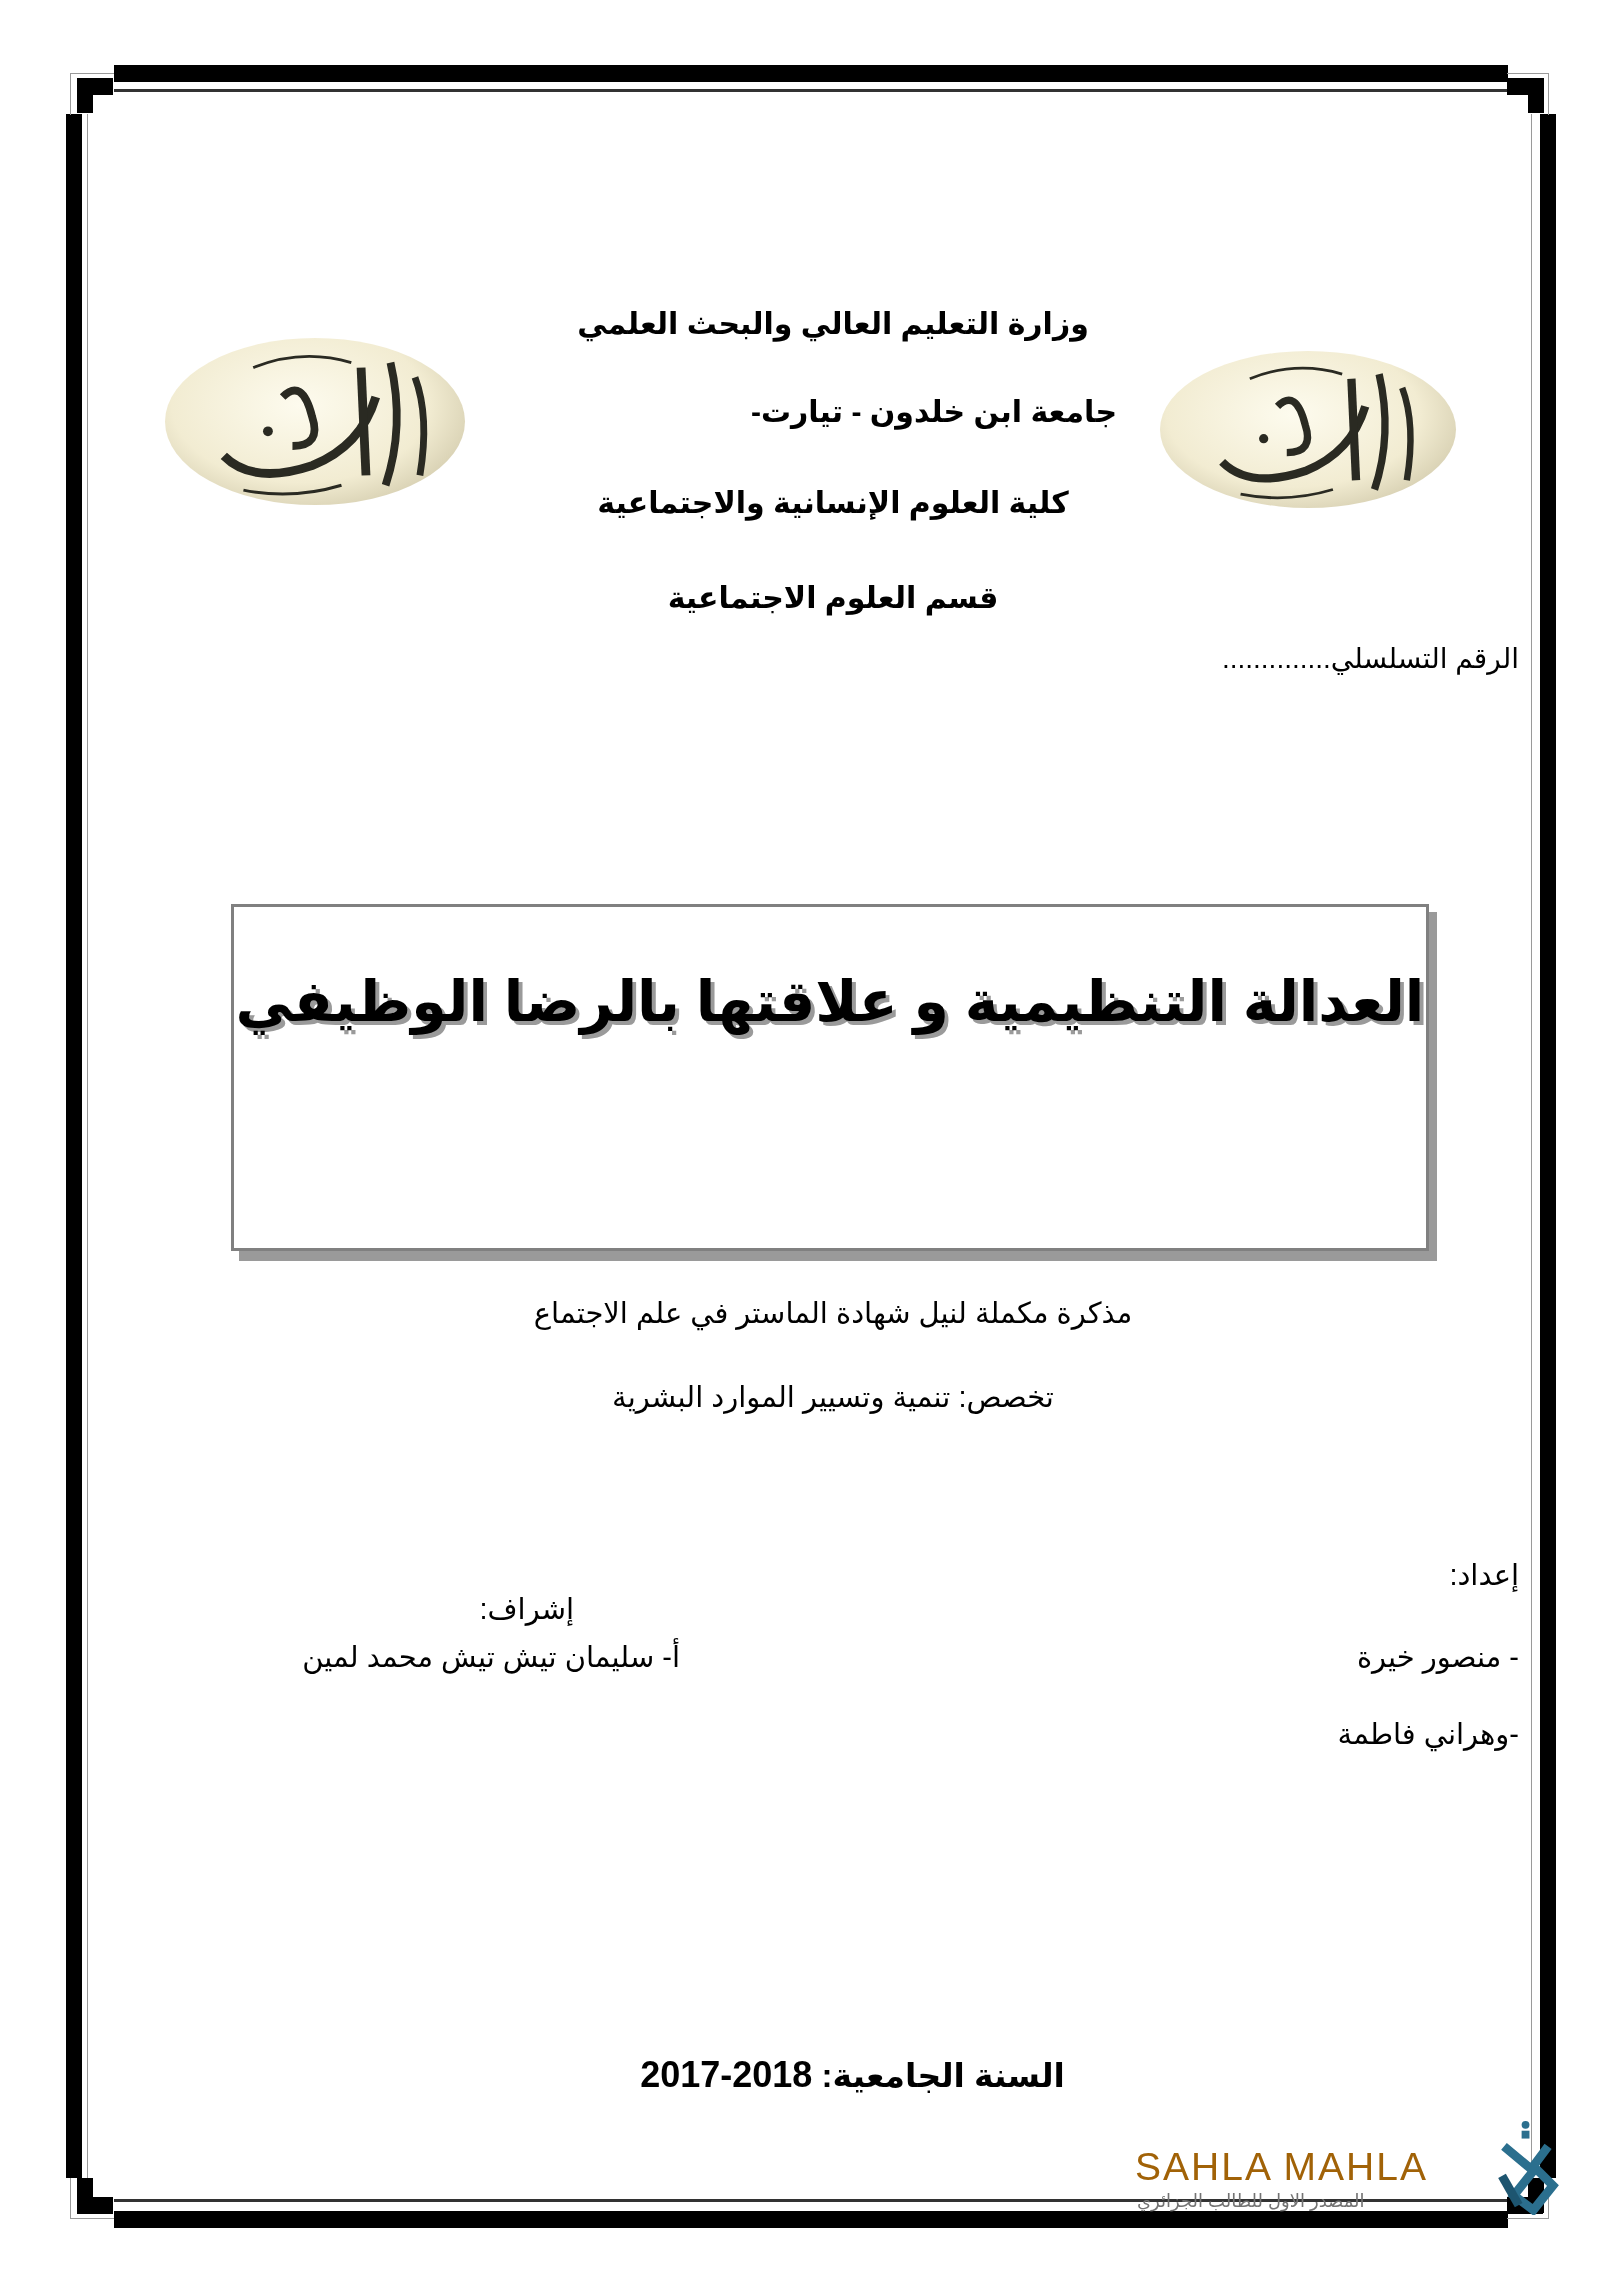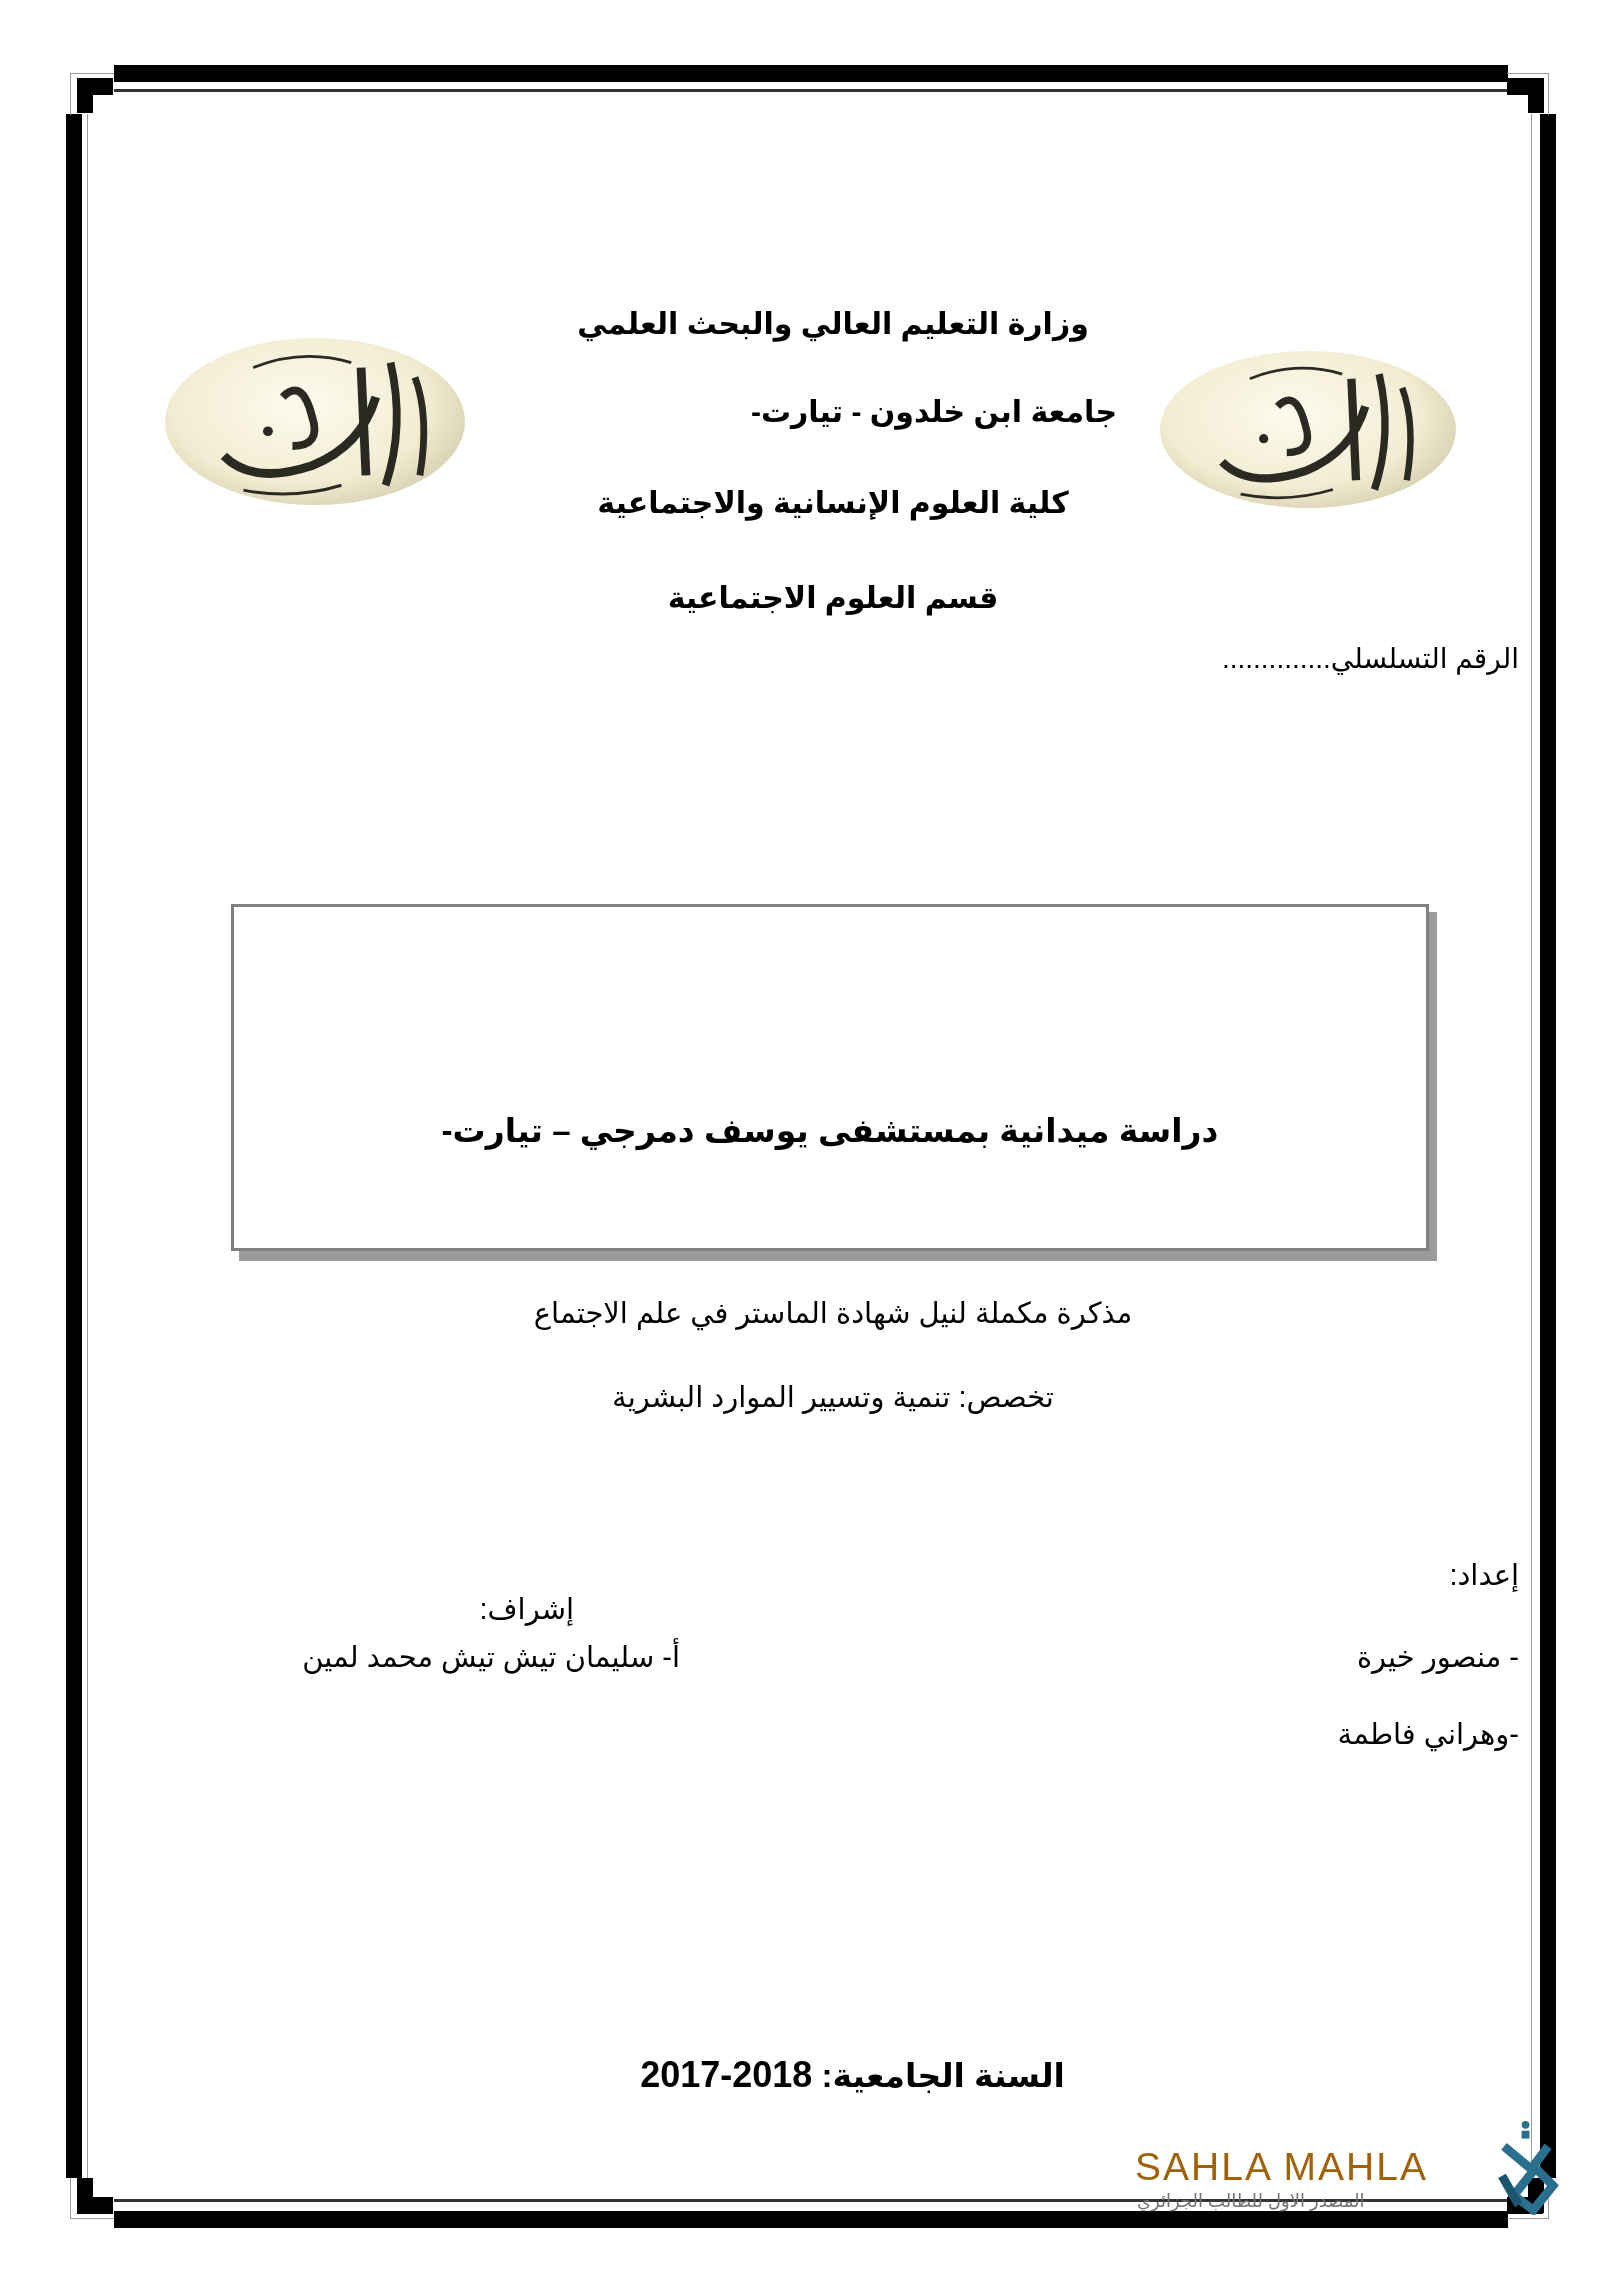--- a/index.html
+++ b/index.html
@@ -90,21 +90,21 @@
 
 <div class="hdr-line" style="top:306px;">وزارة التعليم العالي والبحث العلمي</div>
 <div class="hdr-line" style="top:394px;text-align:right;">جامعة ابن خلدون - تيارت-</div>
 <div class="hdr-line" style="top:485px;">كلية العلوم الإنسانية والاجتماعية</div>
 <div class="hdr-line" style="top:560px;margin-top:20px;">قسم العلوم الاجتماعية</div>
 
 <div class="abs rtl" style="right:102px; top:642px; font-size:28px;">الرقم التسلسلي..............</div>
 
 <div class="title-shadow"></div>
 <div class="title-box">
-  <div class="sub-title">دراسة ميدانية بمستشفى يوسف دمرجي – تيارت-</div>
+  <div class="main-title">العدالة التنظيمية و علاقتها بالرضا الوظيفي</div>
 </div>
 
 <div class="abs center rtl" style="left:441px; width:784px; top:1296px; font-size:29px; text-align:center;">مذكرة مكملة لنيل شهادة الماستر في علم الاجتماع</div>
 <div class="abs center rtl" style="left:441px; width:784px; top:1380px; font-size:29px; text-align:center;">تخصص: تنمية وتسيير الموارد البشرية</div>
 
 <div class="abs rtl" style="right:102px; top:1558px; font-size:29px;">إعداد:</div>
 <div class="abs rtl" style="right:102px; top:1640px; font-size:29px;">- منصور خيرة</div>
 <div class="abs rtl" style="right:102px; top:1717px; font-size:29px;">-وهراني فاطمة</div>
 
 <div class="abs rtl" style="right:1047px; top:1558px; font-size:29px;margin-top:34px;">إشراف:</div>

